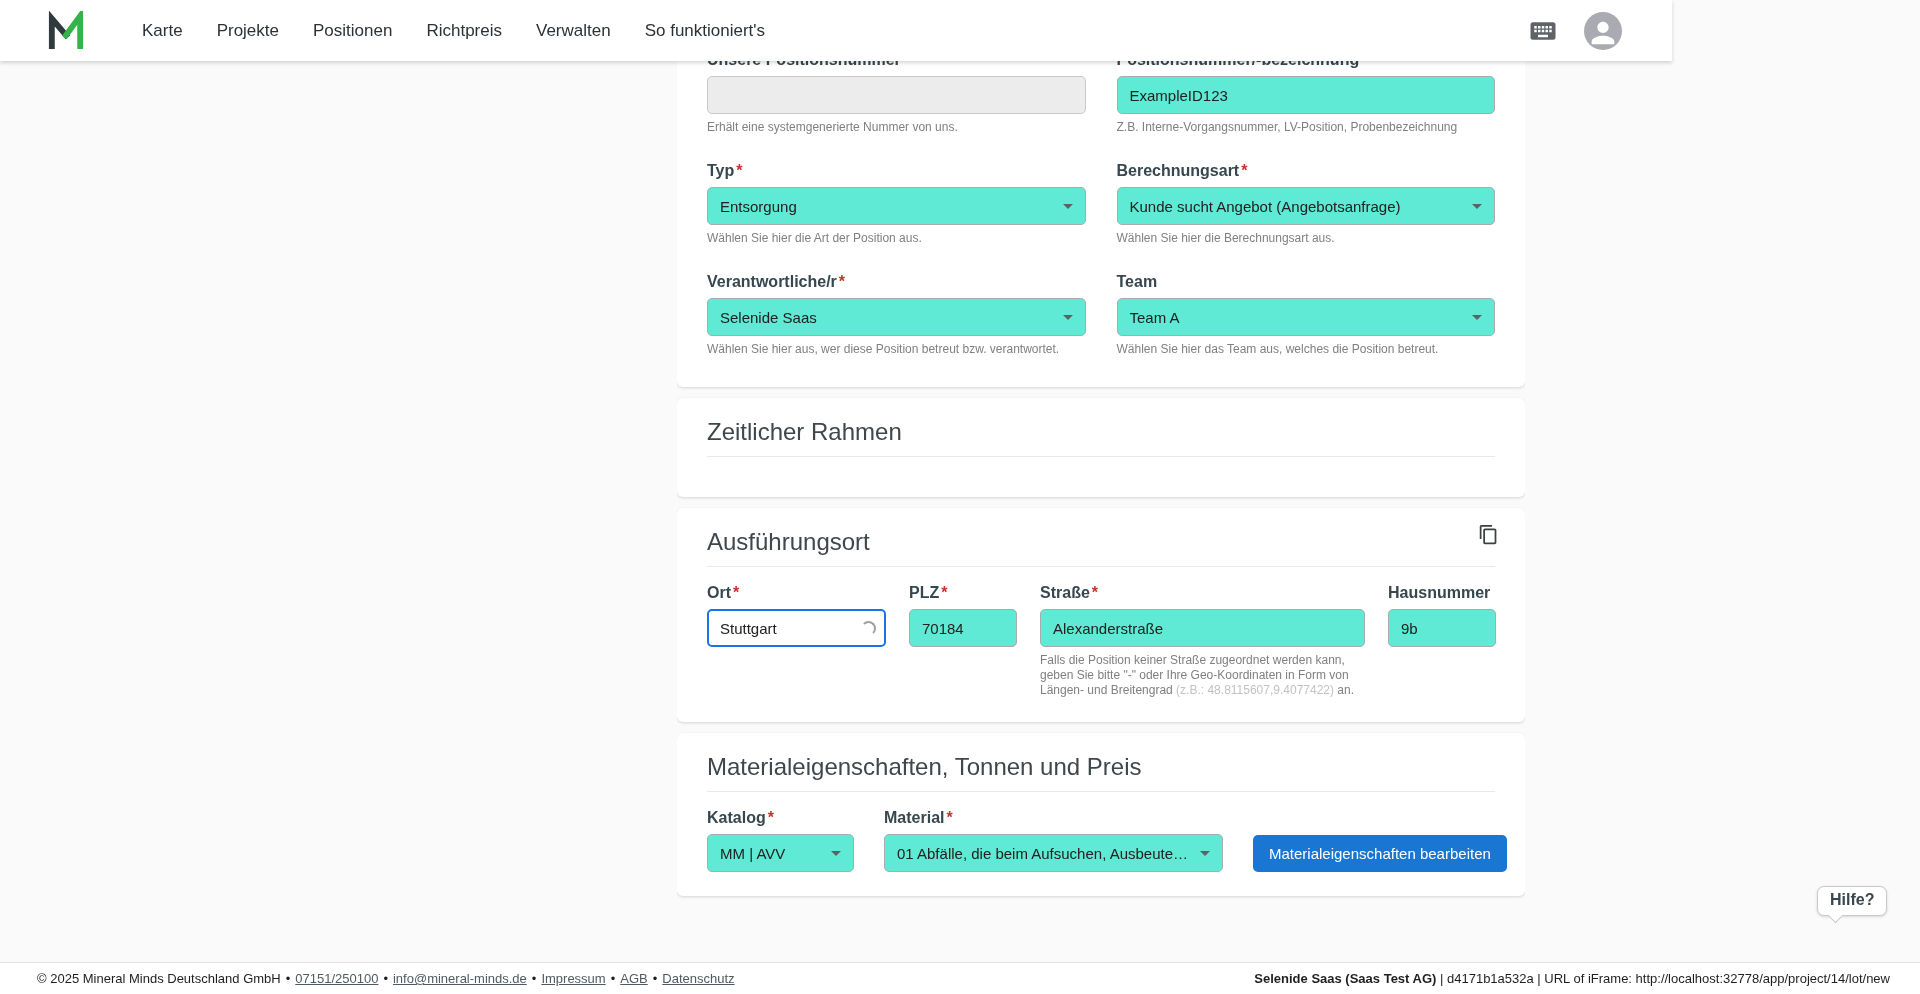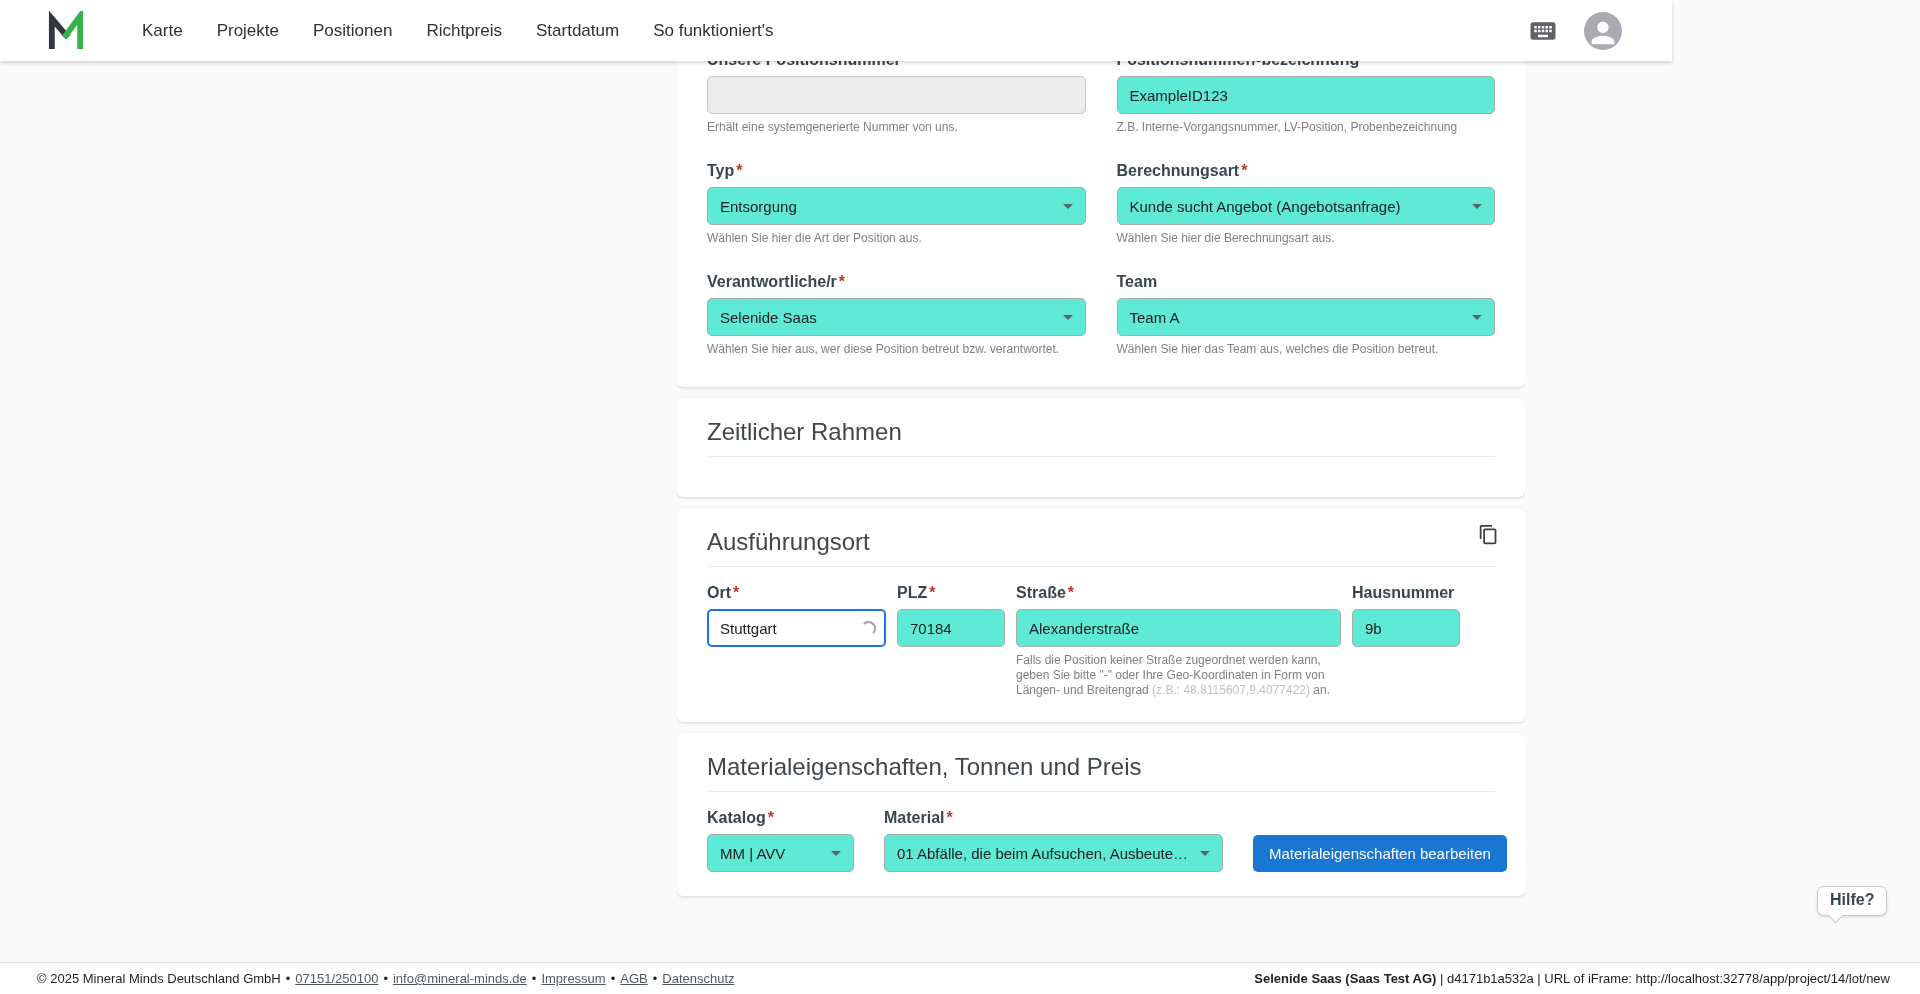--- a/index.html
+++ b/index.html
@@ -49,21 +49,21 @@
   .select { display: flex; align-items: center; justify-content: space-between; cursor: pointer; }
   .select .val { overflow: hidden; white-space: nowrap; text-overflow: ellipsis; }
   .caret {
     width: 0; height: 0; flex: none; margin-left: 8px;
     border-left: 5px solid transparent; border-right: 5px solid transparent; border-top: 5px solid #5c6266;
   }
   .helper { font-size: 12px; color: #808080; margin-top: 6px; line-height: 15px; }
   .helper .lite { color: #c2c2c2; }
 
   
-  .row-ort { display: flex; gap: 11px; }
+  .row-ort { display: flex; gap: 23px; }
   .w-ort { width: 179px; flex: none; }
   .w-plz { width: 108px; flex: none; }
   .w-str { width: 325px; flex: none; }
   .w-haus { width: 108px; flex: none; }
   .input-focus {
     width: 100%; height: 38px; border: 2px solid #1a73e8; border-radius: 5px;
     display: flex; align-items: center; justify-content: space-between;
     padding: 0 8px 0 11px; font-size: 15px; background: #fff;
   }
   .spinner {
@@ -116,21 +116,21 @@
     <svg width="40" height="40" viewBox="0 0 48 48">
       <polyline points="7,42 7,9 24,29" fill="none" stroke="#2f3a3f" stroke-width="7" stroke-linecap="square"></polyline>
       <polyline points="24,29 41,6 41,42" fill="none" stroke="#35b34a" stroke-width="7" stroke-linecap="square"></polyline>
     </svg>
   </div>
   <nav class="nav">
     <div class="nav-item">Karte</div>
     <div class="nav-item">Projekte</div>
     <div class="nav-item">Positionen</div>
     <div class="nav-item">Richtpreis</div>
-    <div class="nav-item">Startdatum</div>
+    <div class="nav-item">Verwalten</div>
     <div class="nav-item">So funktioniert's</div>
   </nav>
   <div class="topbar-right">
     <div class="kbd-icon">
       <svg width="30" height="30" viewBox="0 0 24 24" fill="#5f6368">
         <path d="M20 5H4a2 2 0 0 0-2 2v10a2 2 0 0 0 2 2h16a2 2 0 0 0 2-2V7a2 2 0 0 0-2-2zm-9 3h2v2h-2V8zm0 3h2v2h-2v-2zM8 8h2v2H8V8zm0 3h2v2H8v-2zm-1 2H5v-2h2v2zm0-3H5V8h2v2zm9 7H8v-2h8v2zm0-4h-2v-2h2v2zm0-3h-2V8h2v2zm3 3h-2v-2h2v2zm0-3h-2V8h2v2z"></path>
       </svg>
     </div>
     <div class="avatar">
       <svg width="34" height="34" viewBox="0 0 24 24" fill="#ffffff">

